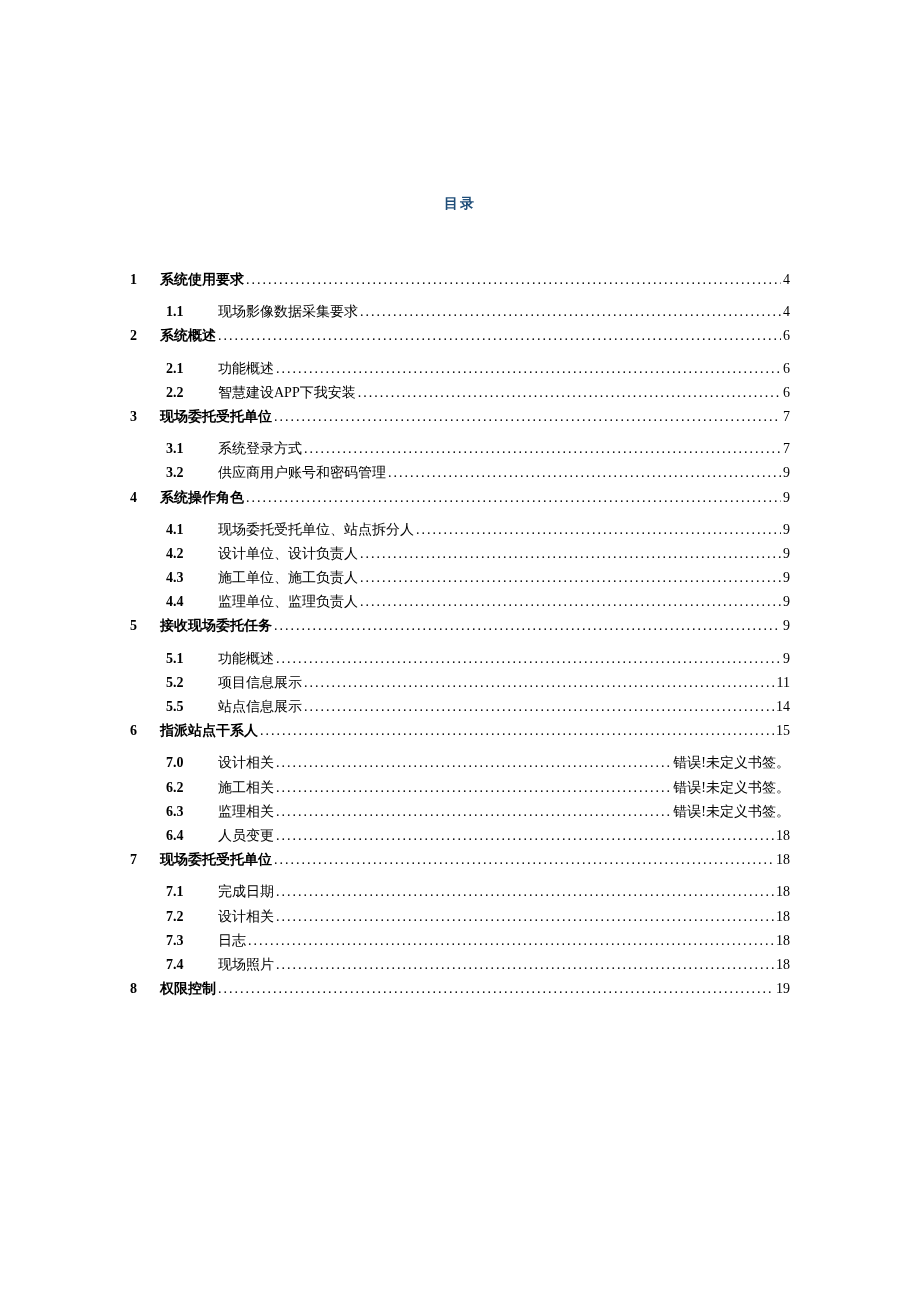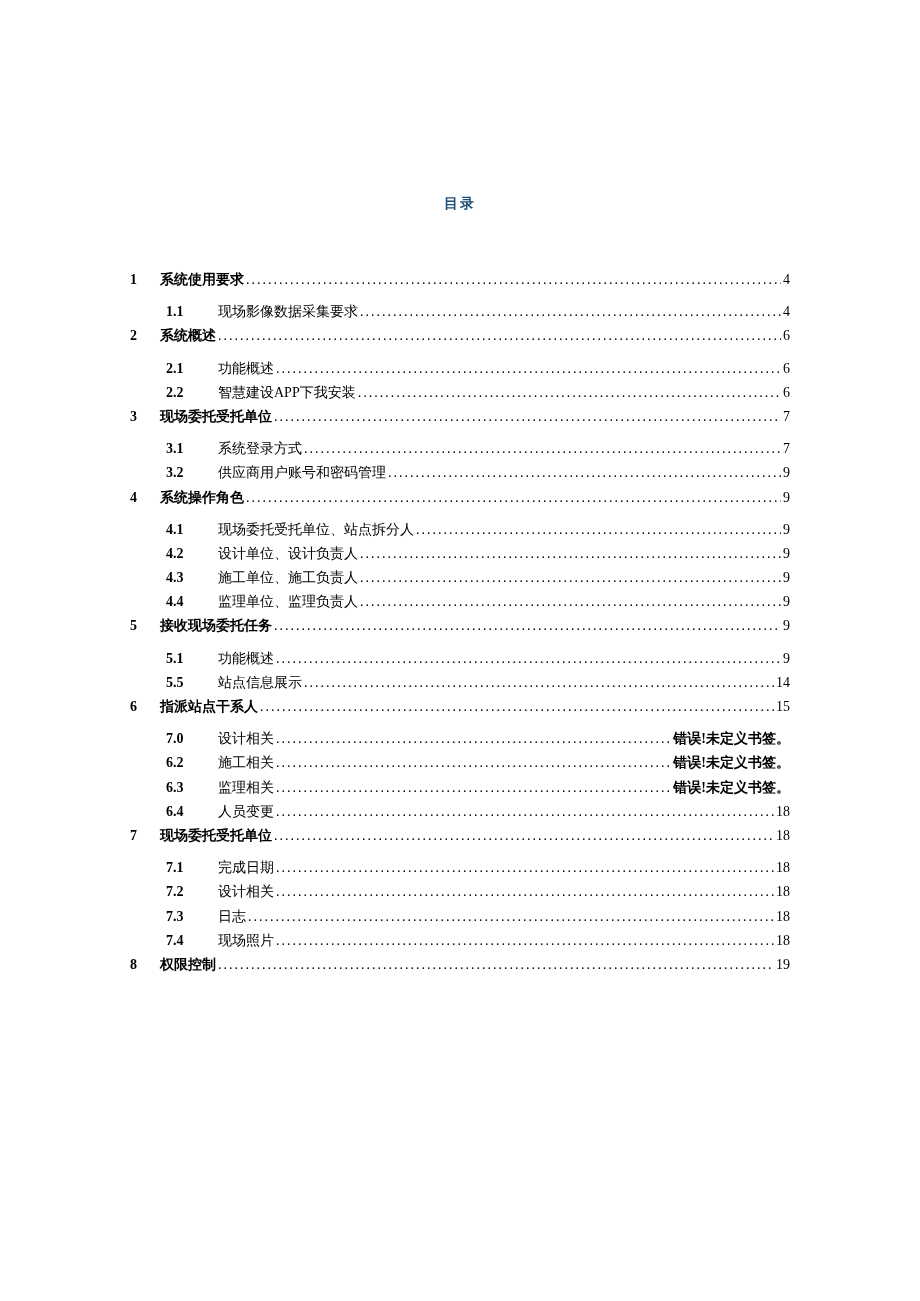--- a/index.html
+++ b/index.html
@@ -61,21 +61,21 @@
     font-weight: normal;
   }
   .toc-line .dots::after {
     content: "...............................................................................................................................................";
   }
   .toc-line .page {
     padding-left: 2px;
     font-weight: normal;
   }
   .toc-line .page.bold {
-    font-weight: bold;
+    font-weight: normal;
   }
   .first-block .toc-line.level1 {
     margin-top: 0;
   }
 </style>
 </head>
 <body>
 
 <div class="title">目录</div>
 
@@ -164,20 +164,26 @@
       <span class="dots"></span>
       <span class="page">9</span>
     </div>
     <div class="toc-line level2">
       <span class="num">5.1</span>
       <span class="label">功能概述</span>
       <span class="dots"></span>
       <span class="page">9</span>
     </div>
     <div class="toc-line level2">
+      <span class="num">5.2</span>
+      <span class="label">项目信息展示</span>
+      <span class="dots"></span>
+      <span class="page">11</span>
+    </div>
+    <div class="toc-line level2">
       <span class="num">5.5</span>
       <span class="label">站点信息展示</span>
       <span class="dots"></span>
       <span class="page">14</span>
     </div>
     <div class="toc-line level1">
       <span class="num">6</span>
       <span class="label">指派站点干系人</span>
       <span class="dots"></span>
       <span class="page">15</span>

